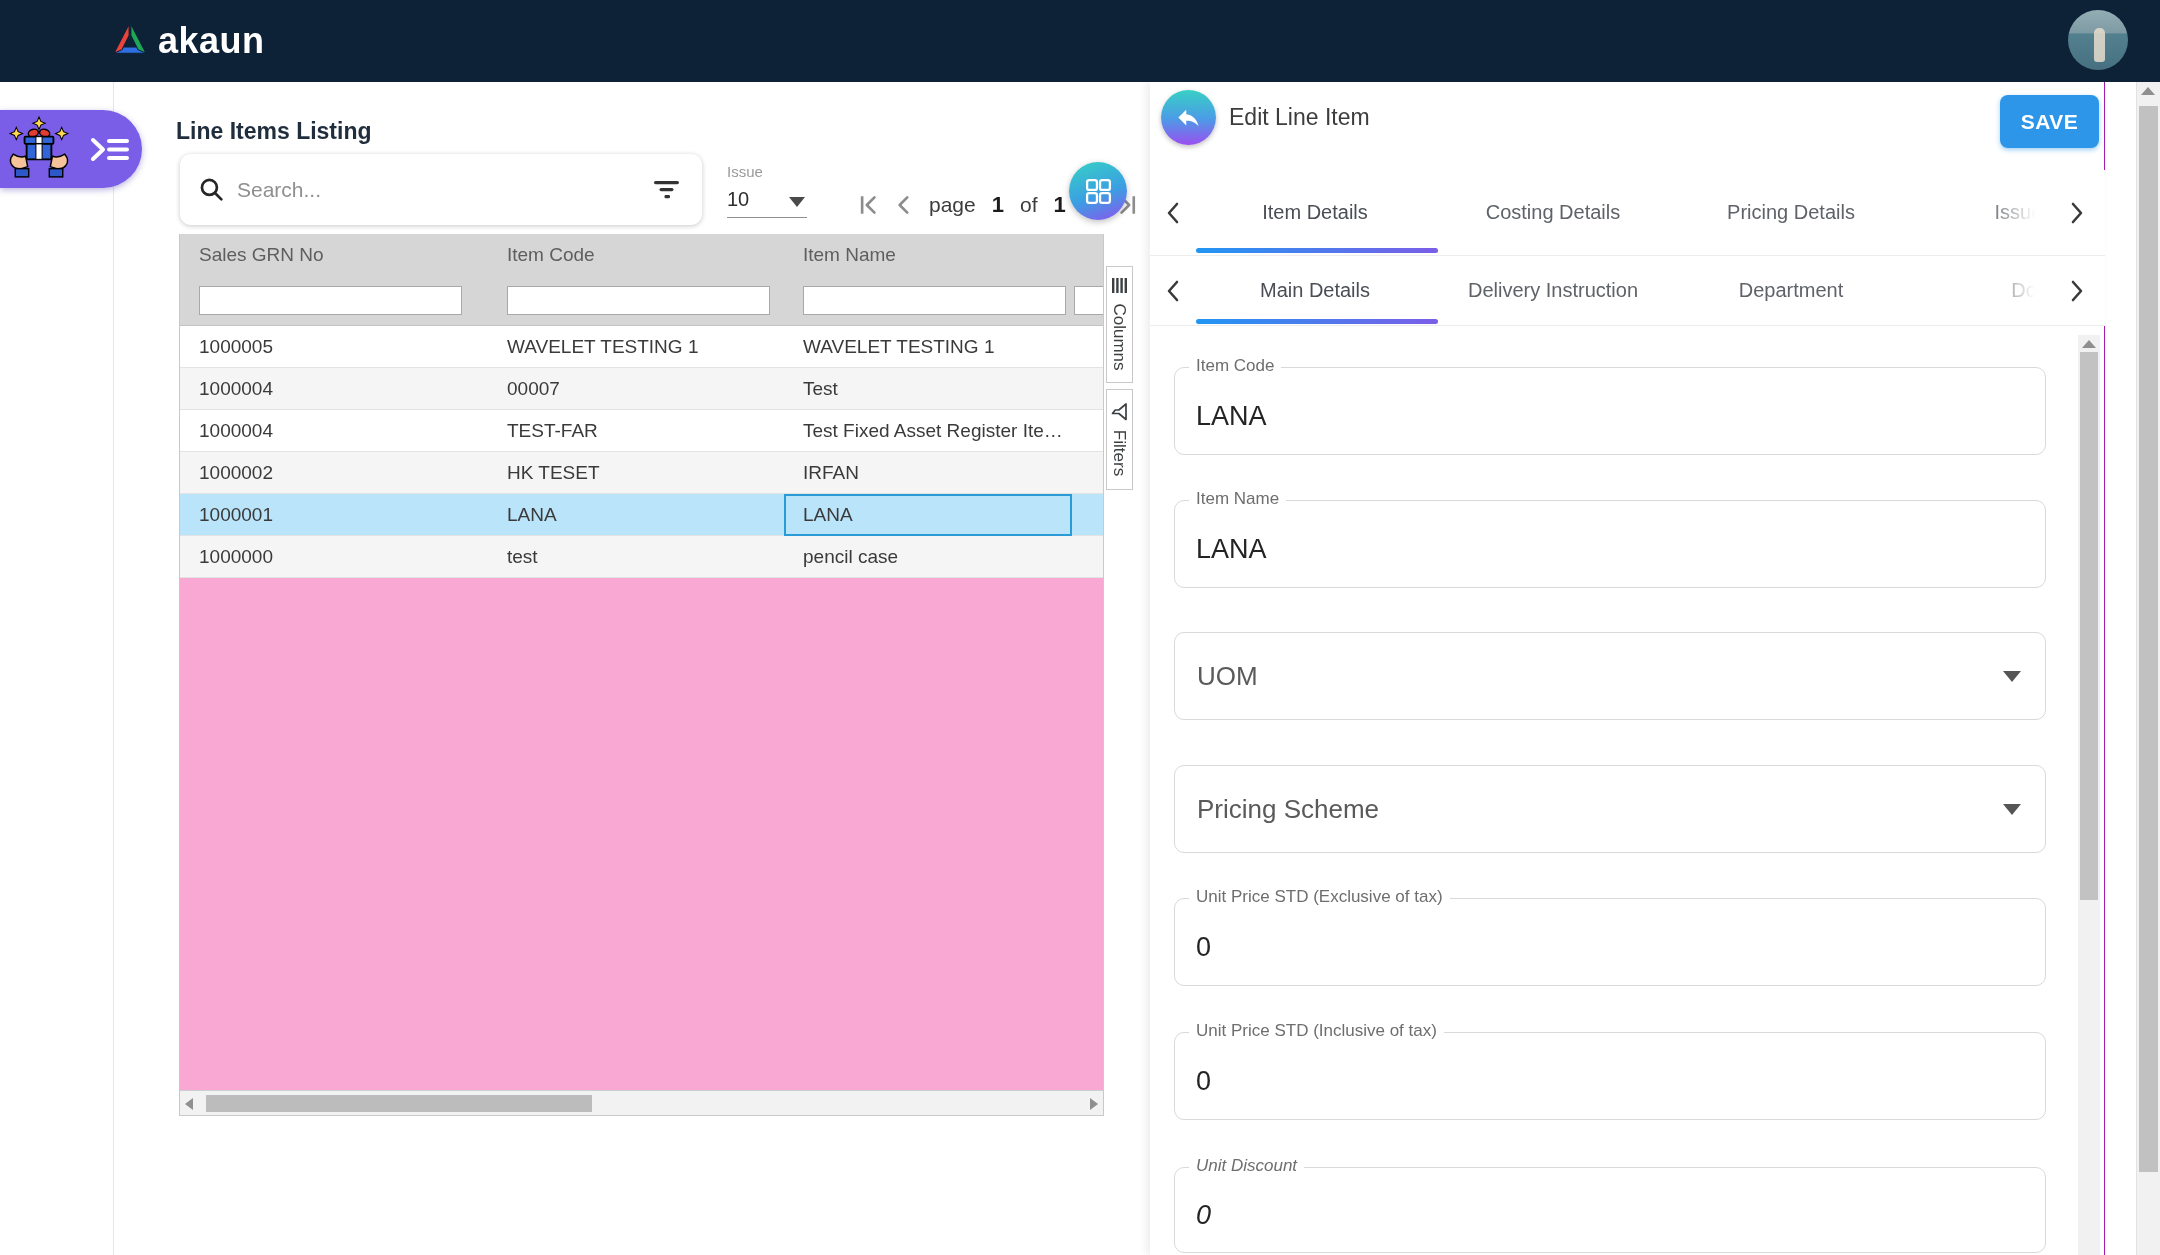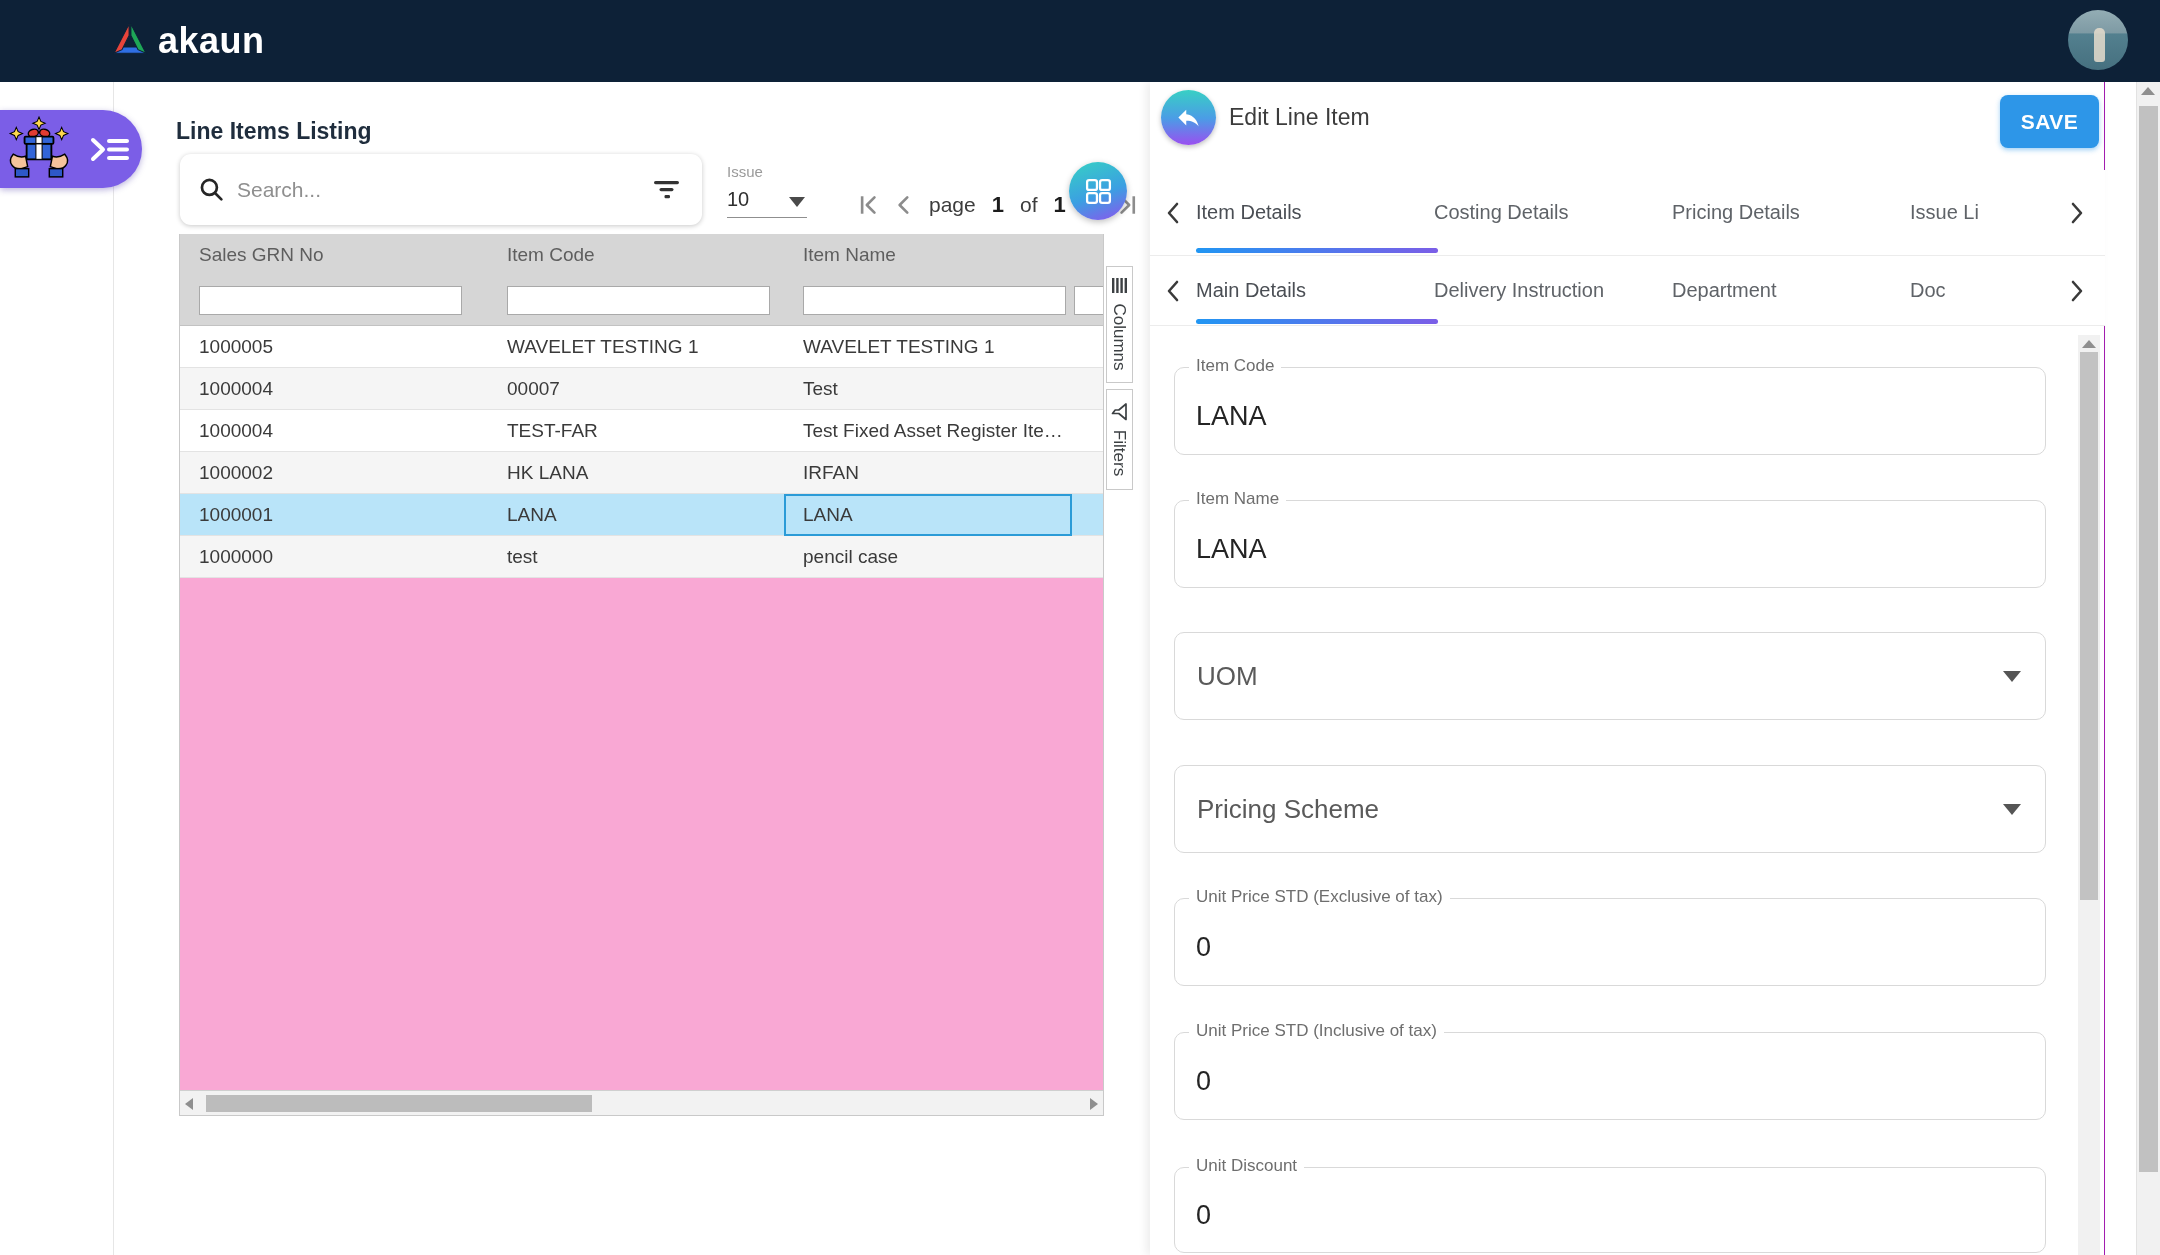--- a/index.html
+++ b/index.html
@@ -89,34 +89,34 @@
               color:#fff; font-size:21px; font-weight:700; letter-spacing:.5px; cursor:pointer; box-shadow:0 2px 5px rgba(45,150,232,.45);
               font-family:"Liberation Sans",sans-serif; }
 
   .tabs-row { position:absolute; left:0; width:955px; display:flex; align-items:center; border-bottom:1px solid #ececec; background:#fff; }
   .tabs-row1 { top:88px; height:86px; }
   .tabs-row2 { top:174px; height:70px; }
   .tab-chevron { width:30px; display:flex; justify-content:center; cursor:pointer; flex:none; }
   .tab-chevron.left { margin-left:8px; }
   .tab-chevron.right { position:absolute; right:13px; }
   .tabs-clip { position:relative; margin-left:8px; width:860px; overflow:hidden; display:flex; height:100%; align-items:center; flex:none; }
-  .tab { width:238px; flex:none; text-align:left; font-size:20px; color:#5f6368; cursor:pointer; white-space:nowrap; }
+  .tab { width:238px; flex:none; text-align:center; font-size:20px; color:#5f6368; cursor:pointer; white-space:nowrap; }
   .tab.active { color:#4a4e54; }
   .tabs-fade { position:absolute; right:0; top:0; width:70px; height:100%; background:linear-gradient(90deg,rgba(255,255,255,0),#fff 70%); pointer-events:none; }
   .tab-underline { position:absolute; left:46px; width:242px; height:5px; border-radius:3px; background:linear-gradient(90deg,#2196f3,#7b5ee7); }
   .u1 { top:166px; } .u2 { top:237px; }
 
   
   .ffield { position:absolute; left:24px; width:872px; height:88px; border:1px solid #d9d9d9; border-radius:10px; background:#fff; }
   .flabel { position:absolute; top:-12px; left:14px; background:#fff; padding:0 7px; font-size:17px; color:#6e6e6e; white-space:nowrap; }
   .fvalue { position:absolute; left:21px; top:50%; transform:translateY(-50%); margin-top:5px; font-size:27px; color:#242424; }
   .fselect .sel-label { position:absolute; left:22px; top:50%; transform:translateY(-50%); font-size:26px; color:#5a5a5a; }
   .sel-arrow { position:absolute; right:24px; top:50%; margin-top:-5px; width:0; height:0;
                border-left:9px solid transparent; border-right:9px solid transparent; border-top:11px solid #555; }
-  #f1{top:285px;} #f2{top:418px;} #f3{top:550px;} #f4{top:683px;} #f5{top:816px;} #f6{top:950px;} #f7{top:1085px;height:86px;}
+  #f1{top:285px;} #f2{top:418px;} #f3{top:550px;} #f4{top:683px;} #f5{top:816px;} #f6{top:950px;} #f7{top:1085px;height:86px;font-style:italic;}
 
   
   .inner-scroll { position:absolute; left:928px; top:253px; width:22px; height:920px; background:#f1f1f1; }
   .inner-scroll .thumb { position:absolute; left:2px; top:17px; width:18px; height:548px; background:#c2c2c2; }
   .scroll-up { position:absolute; left:4px; top:5px; width:0; height:0; border-left:7px solid transparent; border-right:7px solid transparent; border-bottom:8px solid #8f8f8f; }
   .page-scroll { position:absolute; left:2136px; top:82px; width:24px; height:1173px; background:#f1f1f1; border-left:1px solid #e2e2e2; z-index:40; }
   .page-scroll .thumb { position:absolute; left:2px; top:24px; width:19px; height:1066px; background:#c1c1c1; }
 </style>
 </head>
 <body>
@@ -320,21 +320,21 @@
       <div class="cell"></div>
     </div>
     <div class="trow">
       <div class="cell">1000004</div>
       <div class="cell">TEST-FAR</div>
       <div class="cell">Test Fixed Asset Register Item C...</div>
       <div class="cell"></div>
     </div>
     <div class="trow alt">
       <div class="cell">1000002</div>
-      <div class="cell">HK LANA</div>
+      <div class="cell">HK TESET</div>
       <div class="cell">IRFAN</div>
       <div class="cell"></div>
     </div>
     <div class="trow selected">
       <div class="cell">1000001</div>
       <div class="cell">LANA</div>
       <div class="cell outlined">LANA</div>
       <div class="cell"></div>
     </div>
     <div class="trow alt">

